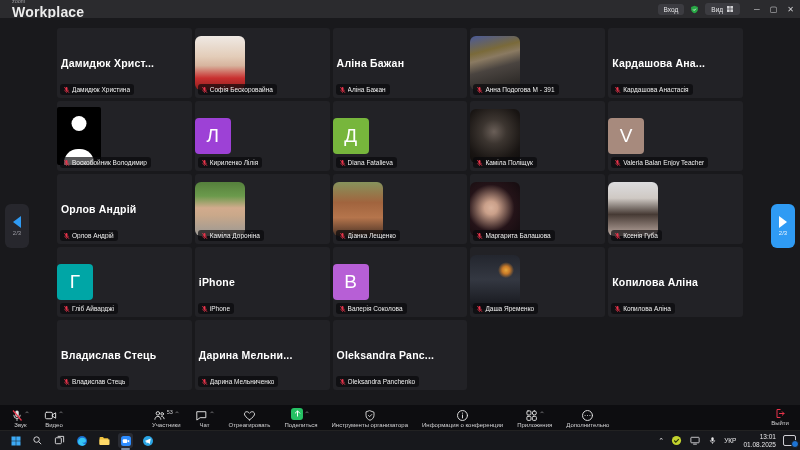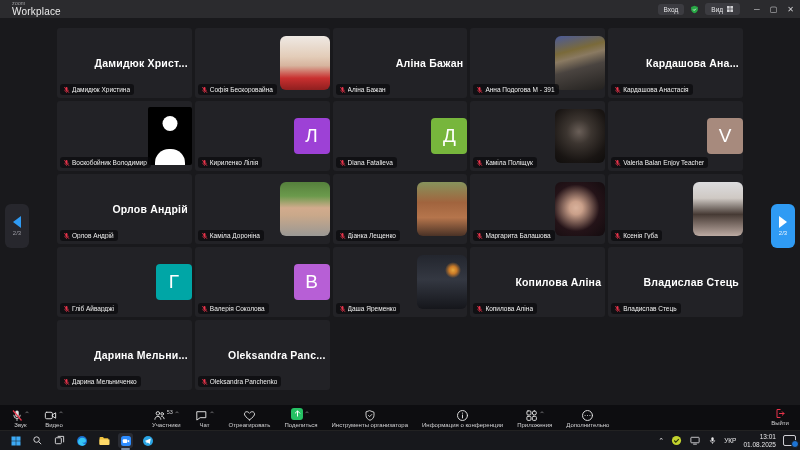--- a/index.html
+++ b/index.html
@@ -3,32 +3,32 @@
 <meta charset="utf-8">
 <style>
   html,body{margin:0;padding:0;background:#000;}
   *{box-sizing:border-box;font-family:"Liberation Sans",sans-serif;}
   #app{position:relative;width:800px;height:450px;background:#19191c;overflow:hidden;}
 
   
   .titlebar{position:relative;height:18px;background:#2b2b2e;display:flex;align-items:center;padding:0 6px;}
   .brand{display:flex;flex-direction:column;line-height:1;margin-left:6px;}
   .brand .small{font-size:5.5px;color:#9a9a9e;}
-  .brand .big{font-size:10px;color:#ececec;font-weight:400;letter-spacing:.2px;text-align:center;}
+  .brand .big{font-size:14px;color:#ececec;font-weight:700;letter-spacing:.2px;text-align:center;}
   .tb-right{margin-left:auto;display:flex;align-items:center;gap:6px;}
   .tb-pill{background:#3c3c41;color:#e4e4e6;font-size:6.5px;padding:2px 6px;border-radius:3px;display:flex;align-items:center;gap:3px;}
   .shield-badge{width:9px;height:9px;}
   .win-controls{display:flex;align-items:center;gap:10px;margin-left:8px;color:#cfcfd2;font-size:8px;}
   .win-controls span{cursor:default;}
 
   
   .gallery{position:relative;height:387px;background:#19191c;}
   .grid{display:grid;grid-template-columns:repeat(5,1fr);grid-auto-rows:70px;gap:3px;padding:10px 57px 4px 57px;}
   .tile{position:relative;background:#222226;border-radius:3px;overflow:hidden;}
-  .tile .center{position:absolute;inset:0;display:flex;align-items:center;justify-content:flex-end;}
+  .tile .center{position:absolute;inset:0;display:flex;align-items:center;justify-content:flex-start;}
   .disp-name{color:#fff;font-size:10.5px;font-weight:700;letter-spacing:.2px;text-align:center;padding:0 4px;}
   .avatar{width:36px;height:36px;border-radius:4px;display:flex;align-items:center;justify-content:center;color:#fff;font-size:19px;font-weight:400;}
   .photo{position:relative;width:50px;height:54px;border-radius:6px;overflow:hidden;}
   .photo.silhouette{background:#000;width:44px;height:58px;border-radius:2px;}
   .photo.silhouette::before{content:"";position:absolute;left:50%;top:9px;transform:translateX(-50%);width:15px;height:15px;border-radius:50%;background:#fff;}
   .photo.silhouette::after{content:"";position:absolute;left:50%;bottom:-4px;transform:translateX(-50%);width:30px;height:20px;border-radius:14px 14px 0 0;background:#fff;}
   .name-tag{position:absolute;left:3px;bottom:3px;display:flex;align-items:center;gap:2px;background:rgba(8,8,10,.68);border-radius:3px;padding:1.5px 4px 1.5px 3px;max-width:95%;}
   .name-tag .txt{color:#f0f0f0;font-size:6.5px;white-space:nowrap;overflow:hidden;text-overflow:ellipsis;}
 
   
@@ -320,20 +320,34 @@
             <div class="avatar" style="background: rgb(0, 166, 166);">Г</div>
           </div>
           <div class="name-tag">
             <svg width="7" height="8" viewBox="0 0 24 24">
               <path d="M12 2a3.5 3.5 0 0 1 3.5 3.5v6a3.5 3.5 0 0 1-7 0v-6A3.5 3.5 0 0 1 12 2z" fill="#e8334a"></path>
               <path d="M5.5 11.5a6.5 6.5 0 0 0 13 0" fill="none" stroke="#e8334a" stroke-width="2"></path>
               <line x1="12" y1="18" x2="12" y2="22" stroke="#e8334a" stroke-width="2"></line>
               <line x1="4" y1="2" x2="21" y2="22" stroke="#e8334a" stroke-width="2.4"></line>
             </svg>
             <span class="txt">Гліб Айварджі</span>
+          </div>
+        </div>
+        <div class="tile">
+          <div class="center">
+            <span class="disp-name">iPhone</span>
+          </div>
+          <div class="name-tag">
+            <svg width="7" height="8" viewBox="0 0 24 24">
+              <path d="M12 2a3.5 3.5 0 0 1 3.5 3.5v6a3.5 3.5 0 0 1-7 0v-6A3.5 3.5 0 0 1 12 2z" fill="#e8334a"></path>
+              <path d="M5.5 11.5a6.5 6.5 0 0 0 13 0" fill="none" stroke="#e8334a" stroke-width="2"></path>
+              <line x1="12" y1="18" x2="12" y2="22" stroke="#e8334a" stroke-width="2"></line>
+              <line x1="4" y1="2" x2="21" y2="22" stroke="#e8334a" stroke-width="2.4"></line>
+            </svg>
+            <span class="txt">iPhone</span>
           </div>
         </div>
         <div class="tile">
           <div class="center">
             <div class="avatar" style="background: rgb(183, 95, 214);">В</div>
           </div>
           <div class="name-tag">
             <svg width="7" height="8" viewBox="0 0 24 24">
               <path d="M12 2a3.5 3.5 0 0 1 3.5 3.5v6a3.5 3.5 0 0 1-7 0v-6A3.5 3.5 0 0 1 12 2z" fill="#e8334a"></path>
               <path d="M5.5 11.5a6.5 6.5 0 0 0 13 0" fill="none" stroke="#e8334a" stroke-width="2"></path>

